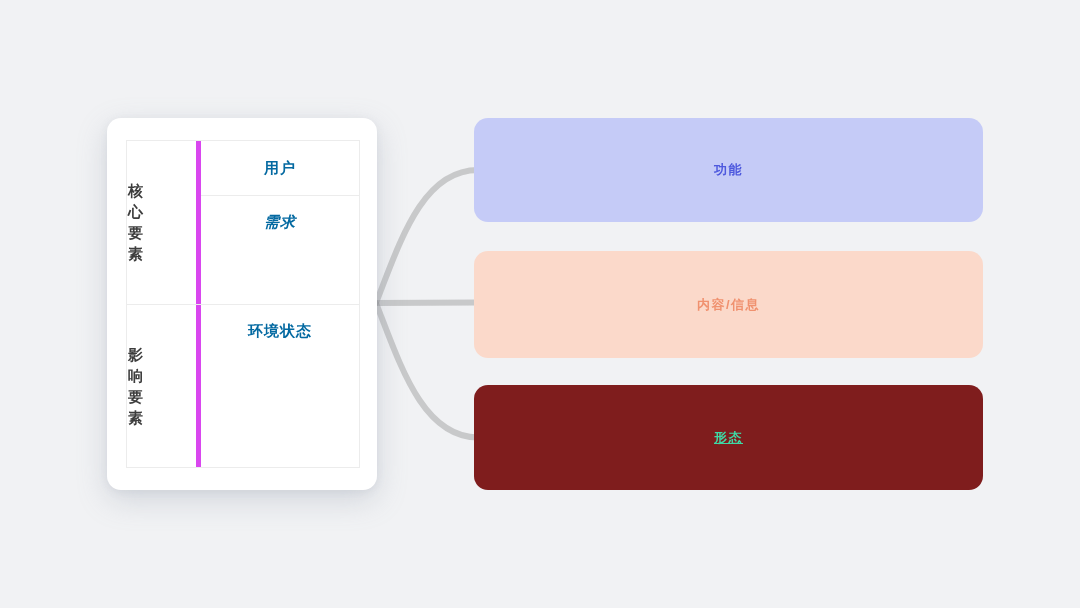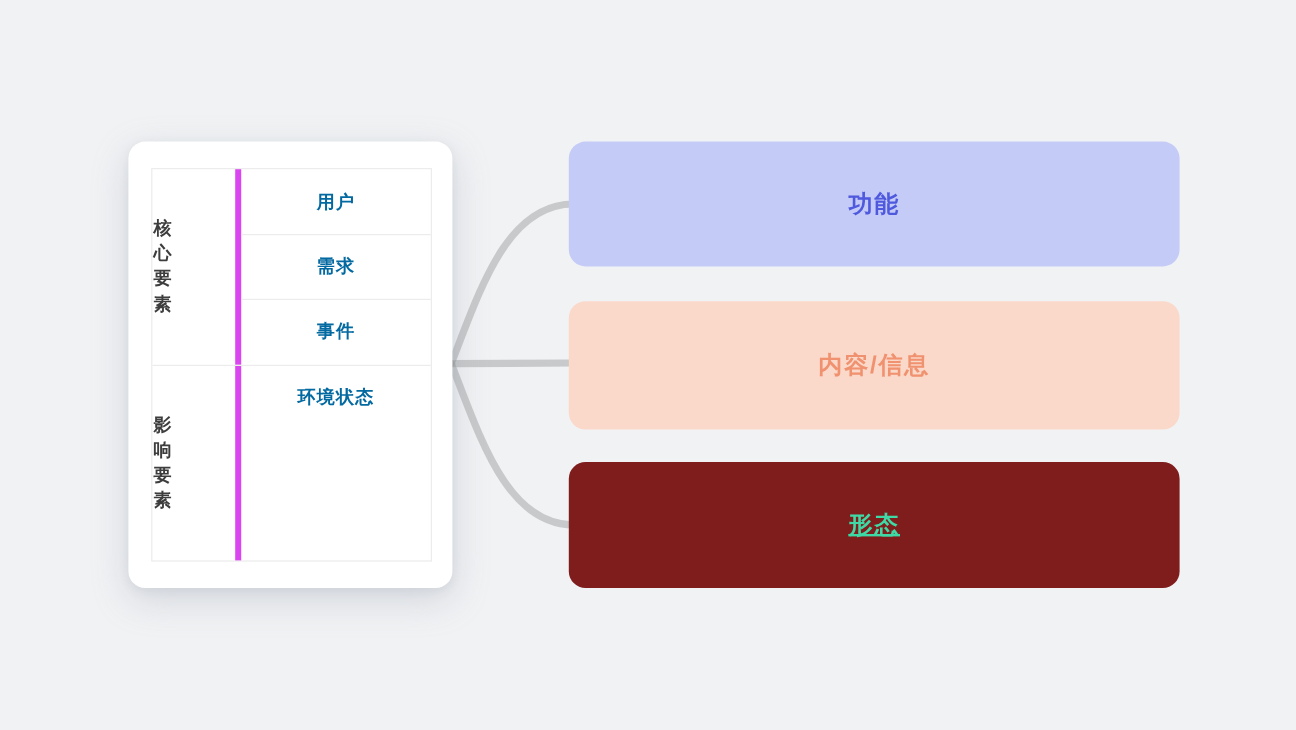--- a/index.html
+++ b/index.html
@@ -59,31 +59,31 @@
   .row-cell {
     grid-column: 2;
     display: flex;
     align-items: center;
     justify-content: center;
     font-size: 15px;
     font-weight: 600;
     letter-spacing: 1px;
     color: #0369a1;
   }
-  .row-cell + .row-cell { border-top: 1px solid #ececec; }
+  .row-cell + .row-cell { border-top: 1px solid #ececec; font-style: italic; }
   
   .node {
     position: absolute;
     left: 474px;
     width: 509px;
     border-radius: 14px;
     display: flex;
     align-items: center;
     justify-content: center;
-    font-size: 20px;
+    font-size: 13px;
     font-weight: 600;
     letter-spacing: 1.5px;
     z-index: 2;
   }
   #node-function { top: 118px; height: 104px; }
   #node-content  { top: 251px; height: 107px; }
   #node-form     { top: 385px; height: 105px; }
 </style>
 </head>
 <body style="background: rgb(241, 242, 244);">
@@ -96,21 +96,20 @@
 
 <div class="panel-card">
   <div class="panel-table">
 
     <div class="row-group">
       <div class="group-label-cell">
         <div class="group-label">核心要素</div>
       </div>
       <div class="row-cell">用户</div>
       <div class="row-cell">需求</div>
-      <div class="row-cell">事件</div>
     </div>
 
     <div class="row-group">
       <div class="group-label-cell">
         <div class="group-label">影响要素</div>
       </div>
       <div class="row-cell">环境状态</div>
     </div>
 
   </div>

